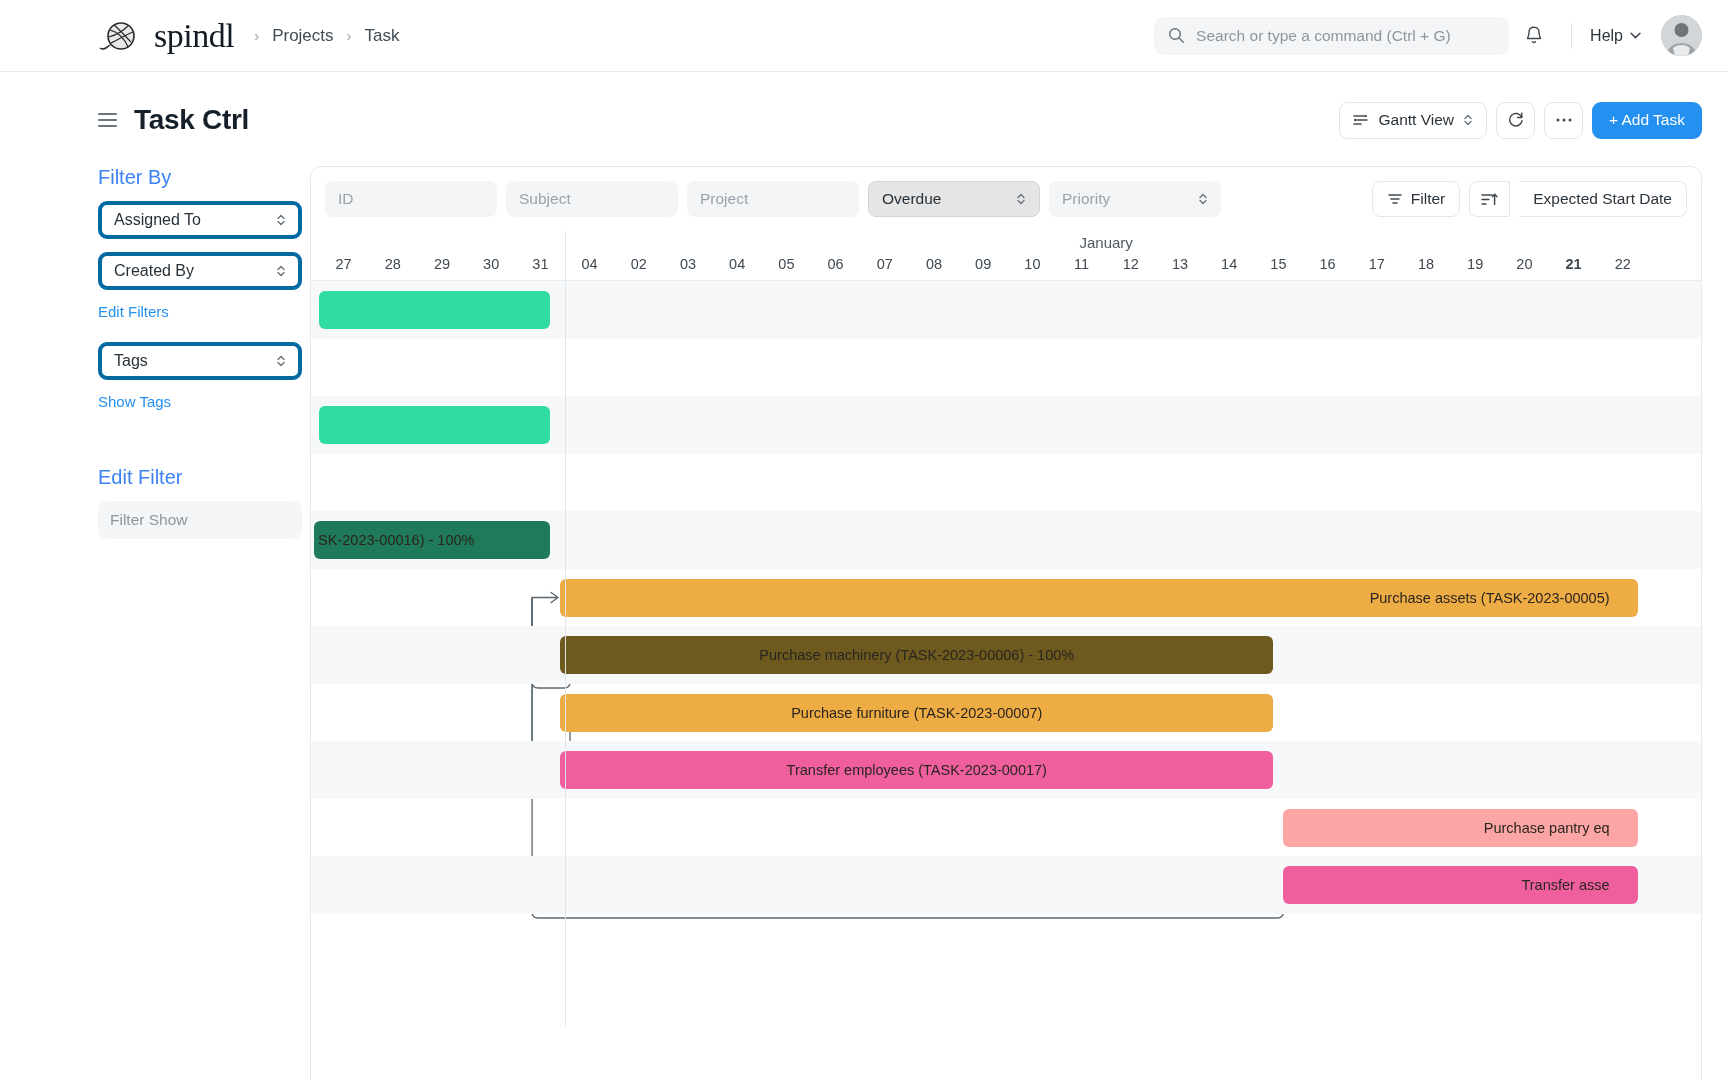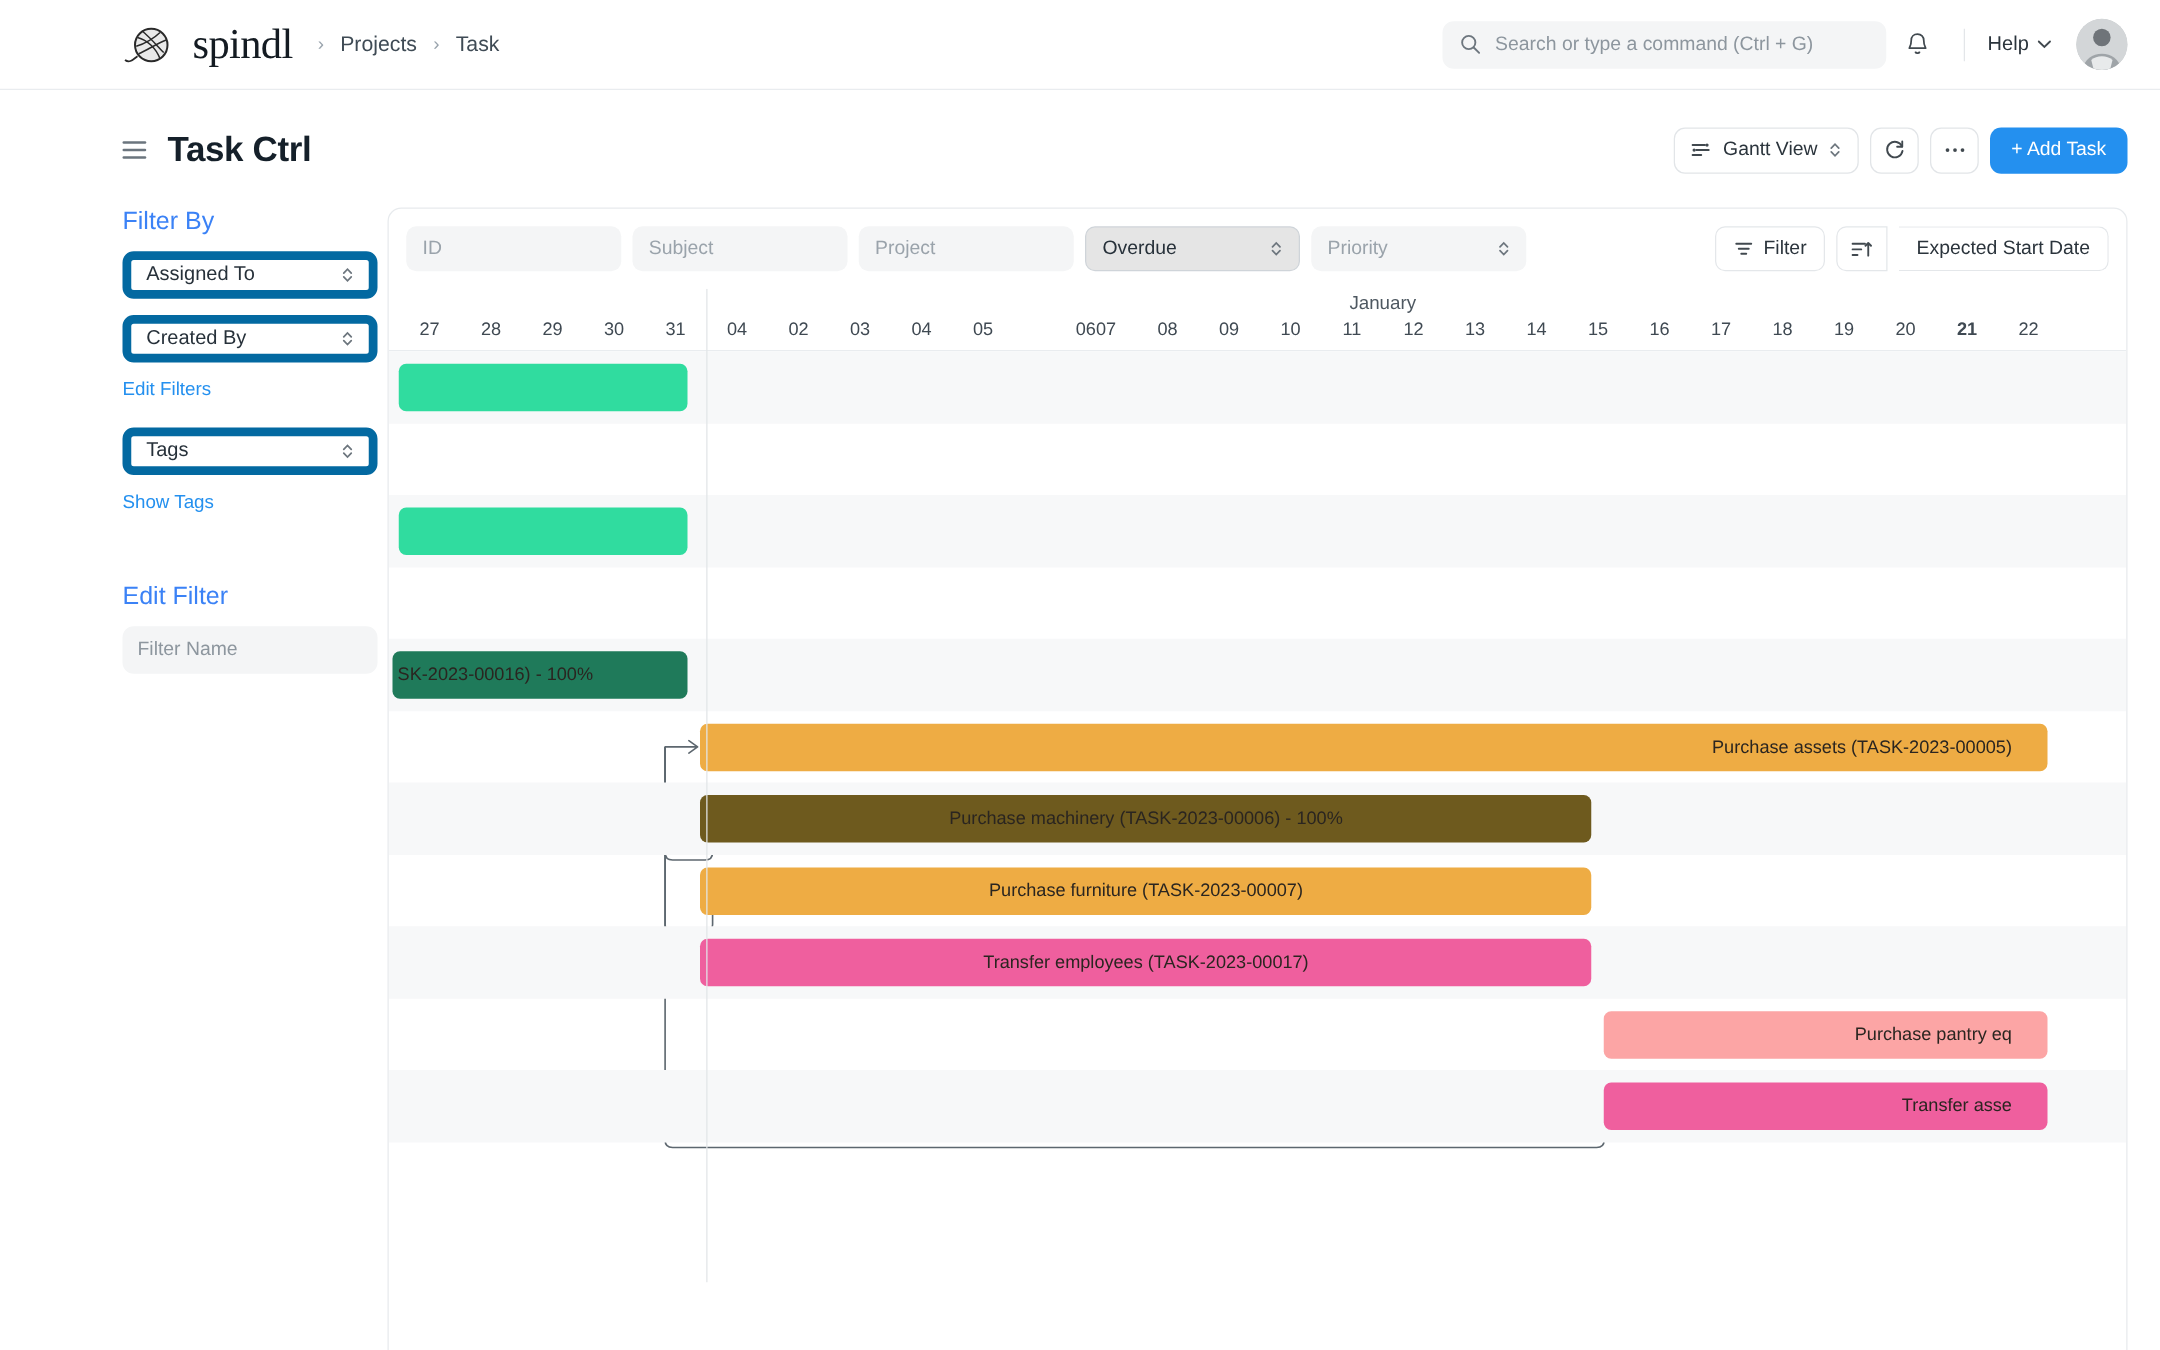--- a/index.html
+++ b/index.html
@@ -80,21 +80,21 @@
     padding: 0 17px; display: flex; align-items: center; gap: 6px;
     cursor: pointer; white-space: nowrap;
   }
 
   
   .body-wrap { display: flex; padding: 22px 26px 0 98px; gap: 0; }
   .sidebar { width: 212px; flex: none; padding-right: 28px; }
   .side-label { font-size: 20px; color: #3b82f6; margin-bottom: 12px; }
   .side-select {
     width: 204px; height: 38px; border-radius: 9px;
-    border: 7px solid #0369a1; background: #fff;
+    border: 4px solid #0369a1; background: #fff;
     display: flex; align-items: center; padding: 0 12px;
     font-size: 16px; color: #27313a; cursor: pointer;
     margin-bottom: 13px;
   }
   .side-select .caret { margin-left: auto; }
   .side-link {
     font-size: 15px; color: #2490ef; cursor: pointer; display: block;
     margin-bottom: 22px;
   }
   .side-gap { height: 34px; }
@@ -310,21 +310,21 @@
         <path d="M2 5.5 5 2.4 8 5.5" fill="none" stroke="#6d767e" stroke-width="1.4" stroke-linecap="round"></path>
         <path d="M2 8.5 5 11.6 8 8.5" fill="none" stroke="#6d767e" stroke-width="1.4" stroke-linecap="round"></path>
       </svg>
     </div>
 
     <span class="side-link">Show Tags</span>
 
     <div class="side-gap"></div>
     <div class="side-label">Edit Filter</div>
     <div class="filter-name-input">
-      <span>Filter Name</span>
+      <span>Filter Show</span>
     </div>
   </div>
 
   <div class="panel">
 
     <div class="panel-toolbar">
       <div class="t-input w1">
         <span>ID</span>
       </div>
       <div class="t-input w2">
@@ -381,21 +381,21 @@
             <span class="day-lbl" style="left: 32.6px;">27</span>
             <span class="day-lbl" style="left: 81.8px;">28</span>
             <span class="day-lbl" style="left: 131px;">29</span>
             <span class="day-lbl" style="left: 180.2px;">30</span>
             <span class="day-lbl" style="left: 229.4px;">31</span>
             <span class="day-lbl" style="left: 278.6px;">04</span>
             <span class="day-lbl" style="left: 327.8px;">02</span>
             <span class="day-lbl" style="left: 377px;">03</span>
             <span class="day-lbl" style="left: 426.2px;">04</span>
             <span class="day-lbl" style="left: 475.4px;">05</span>
-            <span class="day-lbl" style="left: 524.6px; margin-left: 33px;">06</span>
+            <span class="day-lbl" style="left: 524.6px;">06</span>
             <span class="day-lbl" style="left: 573.8px;">07</span>
             <span class="day-lbl" style="left: 623px;">08</span>
             <span class="day-lbl" style="left: 672.2px;">09</span>
             <span class="day-lbl" style="left: 721.4px;">10</span>
             <span class="day-lbl" style="left: 770.6px;">11</span>
             <span class="day-lbl" style="left: 819.8px;">12</span>
             <span class="day-lbl" style="left: 869px;">13</span>
             <span class="day-lbl" style="left: 918.2px;">14</span>
             <span class="day-lbl" style="left: 967.4px;">15</span>
             <span class="day-lbl" style="left: 1016.6px;">16</span>

